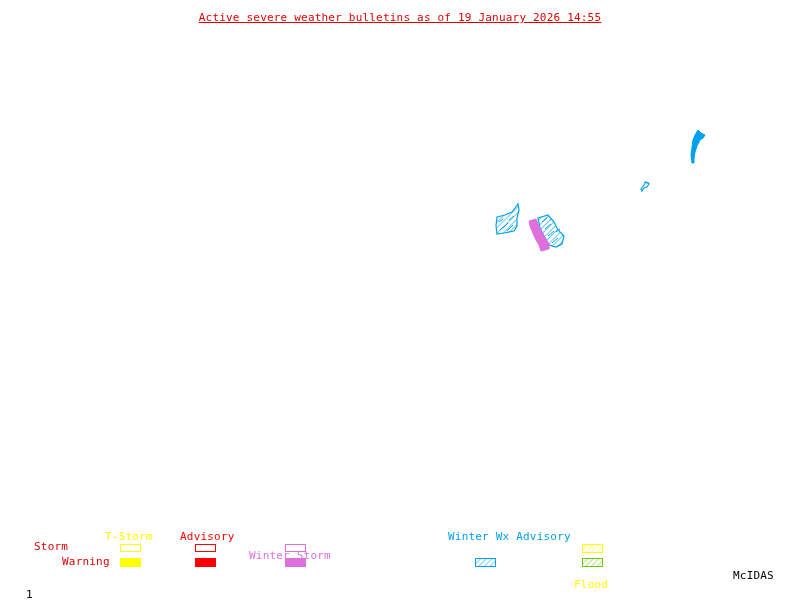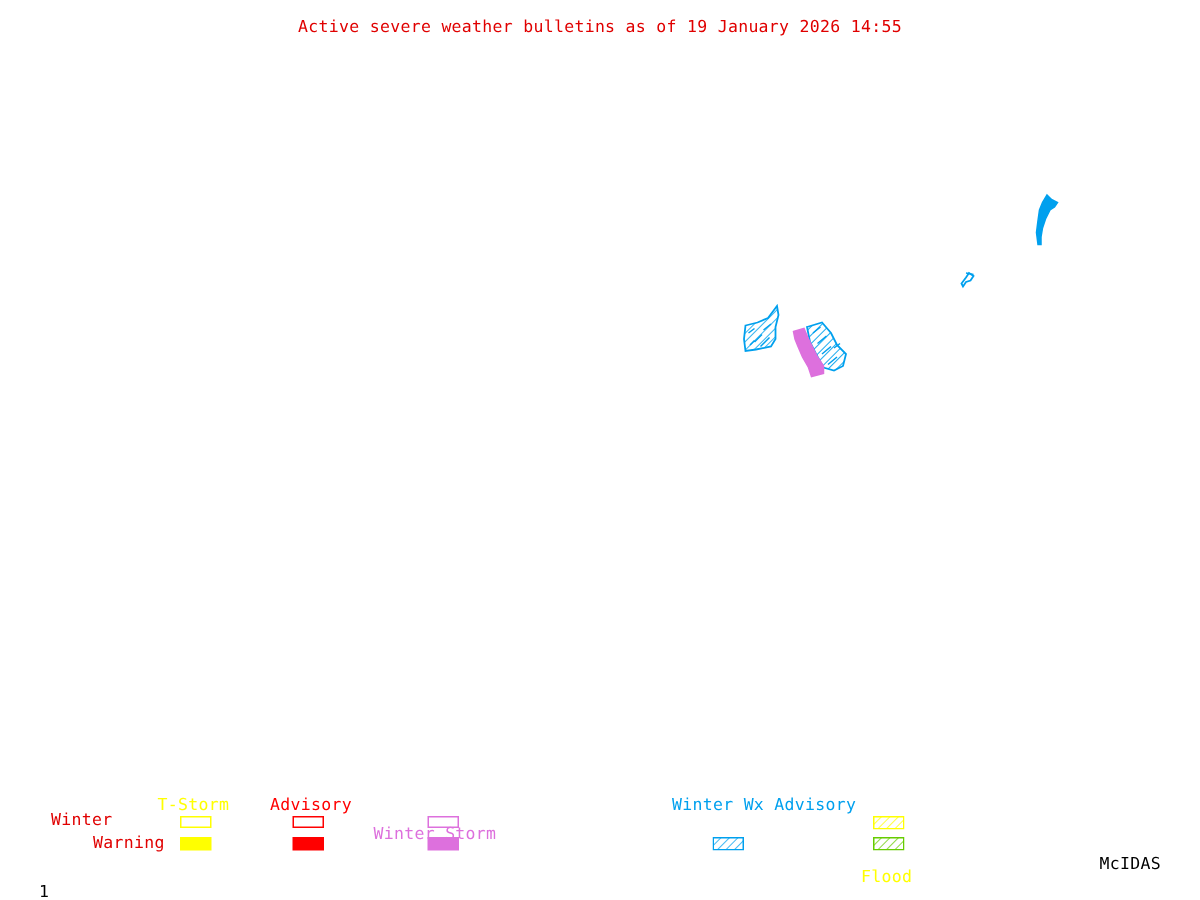--- a/index.html
+++ b/index.html
@@ -9,21 +9,21 @@
            font-family: "DejaVu Sans Mono", monospace; letter-spacing: 0.2px; }
     #title { top: 12px; left: 0; width: 800px; text-align: center; }
     #map { position: absolute; left: 0; top: 0; width: 800px; height: 600px; }
     .box { position: absolute; width: 19px; height: 8px; box-sizing: border-box; }
     .box.outline { border: 1px solid; background: transparent; }
     .hatch { position: absolute; }
   </style>
 </head>
 <body>
 
-<div id="title" class="txt" style="color: rgb(224, 0, 0);">Active severe weather bulletins as of 19 January 2026 14:55</div>
+<div id="title" class="txt" style="color: rgb(224, 0, 0); text-decoration: underline;">Active severe weather bulletins as of 19 January 2026 14:55</div>
 
 <svg id="map" viewBox="0 0 800 600" xmlns="http://www.w3.org/2000/svg">
   <defs>
     <pattern id="hatchBlue" patternUnits="userSpaceOnUse" width="4" height="4" patternTransform="rotate(45)">
       <line x1="0" y1="0" x2="0" y2="4" stroke="#00a0ee" stroke-width="1.2"></line>
     </pattern>
     <pattern id="hatchYellow" patternUnits="userSpaceOnUse" width="4" height="4" patternTransform="rotate(45)">
       <line x1="0" y1="0" x2="0" y2="4" stroke="#ffff00" stroke-width="1.2"></line>
     </pattern>
     <pattern id="hatchGreen" patternUnits="userSpaceOnUse" width="4" height="4" patternTransform="rotate(45)">
@@ -49,21 +49,21 @@
   <g>
     <path d="M641,189 l3,-4 l2,-3 l3,2 l-2,3 l-3,1 l-2,3 z" fill="none" stroke="#00a0ee" stroke-width="1.2"></path>
     <path d="M644,182 l5,1" stroke="#00a0ee" stroke-width="1"></path>
   </g>
 
   <g>
     <polygon points="698,130 701,133 705,135 703,138 700,140 697,146 695,152 694,158 694,163 692,163 691,155 692,147 693,140 695,135" fill="#00a0ee" stroke="#00a0ee" stroke-width="1"></polygon>
   </g>
 </svg>
 
-<div class="txt" style="left:34px; top:541px; color:#e00000;">Winter</div>
+<div class="txt" style="left:34px; top:541px; color:#e00000;">Storm</div>
 <div class="txt" style="left:34px; top:556px; color:#e00000;margin-left:28px;">Warning</div>
 
 <div class="txt" style="left:105px; top:531px; color:#ffff00;">T-Storm</div>
 <div class="txt" style="left:180px; top:531px; color:#ff0000;">Advisory</div>
 <div class="txt" style="left:249px; top:550px; color:#dd70dd;">Winter Storm</div>
 <div class="txt" style="left:448px; top:531px; color:#00a0ee;">Winter Wx Advisory</div>
 <div class="txt" style="left:574px; top:531px; color:#ffff00;margin-top:48px;">Flood</div>
 
 <div class="box outline" style="left:120px; top:544px; width:21px; border-color:#ffff00;"></div>
 <div class="box outline" style="left:195px; top:544px; width:21px; border-color:#ff0000;"></div>

